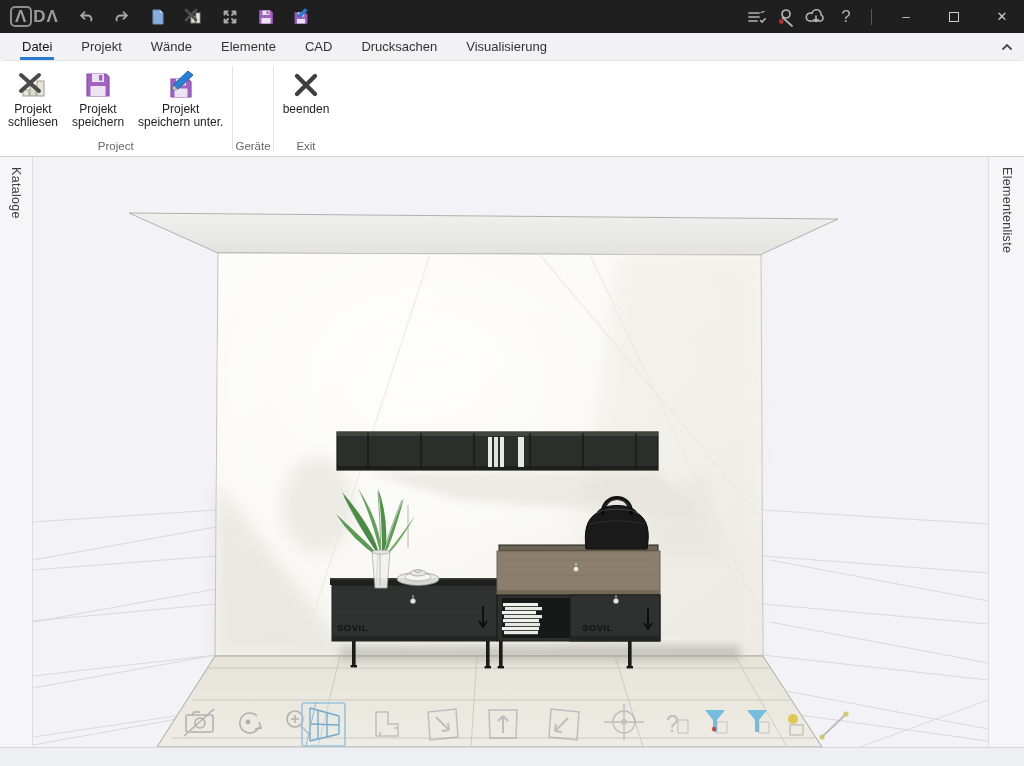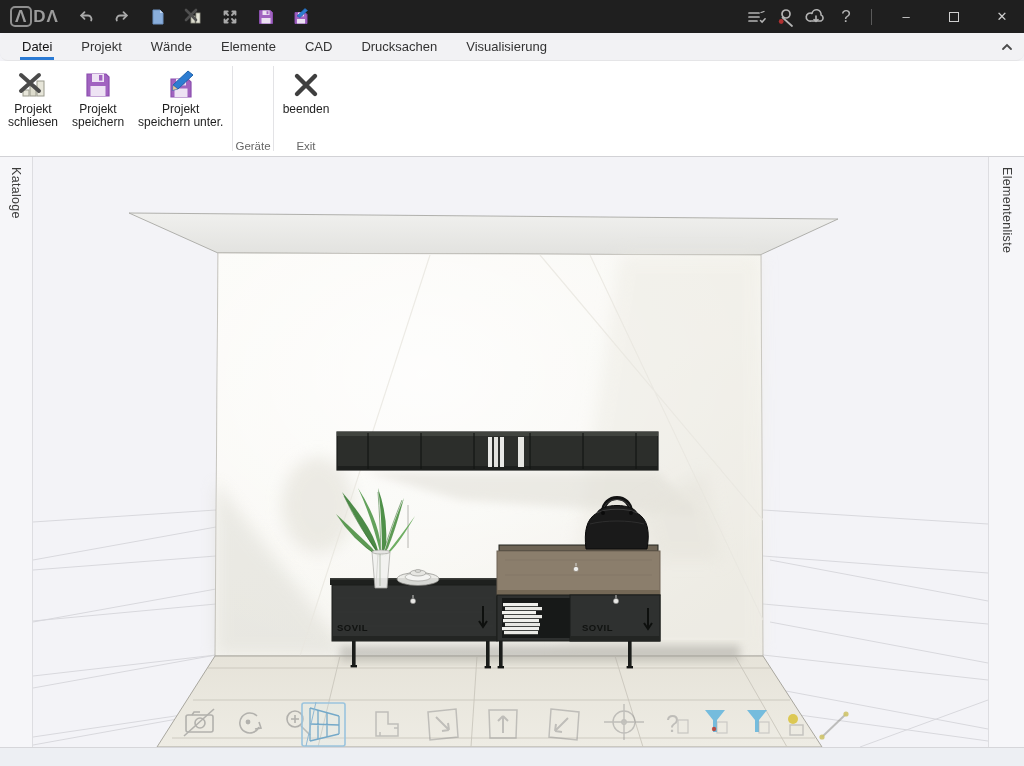--- a/index.html
+++ b/index.html
@@ -199,20 +199,21 @@
               <path d="M9,16 L24,2 L29,6 L14,20 Z" fill="#2d7dd2" stroke="#1f63ac" stroke-width="1"></path>
               <path d="M9,16 L14,20 L8.3,21.5 Z" fill="#e8c89a" stroke="#1f63ac" stroke-width=".6"></path>
             </svg>
           </span>
           <span class="rlabel">
               <span>Projekt</span>
               <span>speichern unter.</span>
             </span>
         </div>
       </div>
+      <div class="rgrouplabel">Project</div>
     </div>
 
     <div class="rdivider"></div>
 
     <div class="rgroup">
       <div class="rbuttons">
       </div>
       <div class="rgrouplabel">Geräte</div>
     </div>
 

